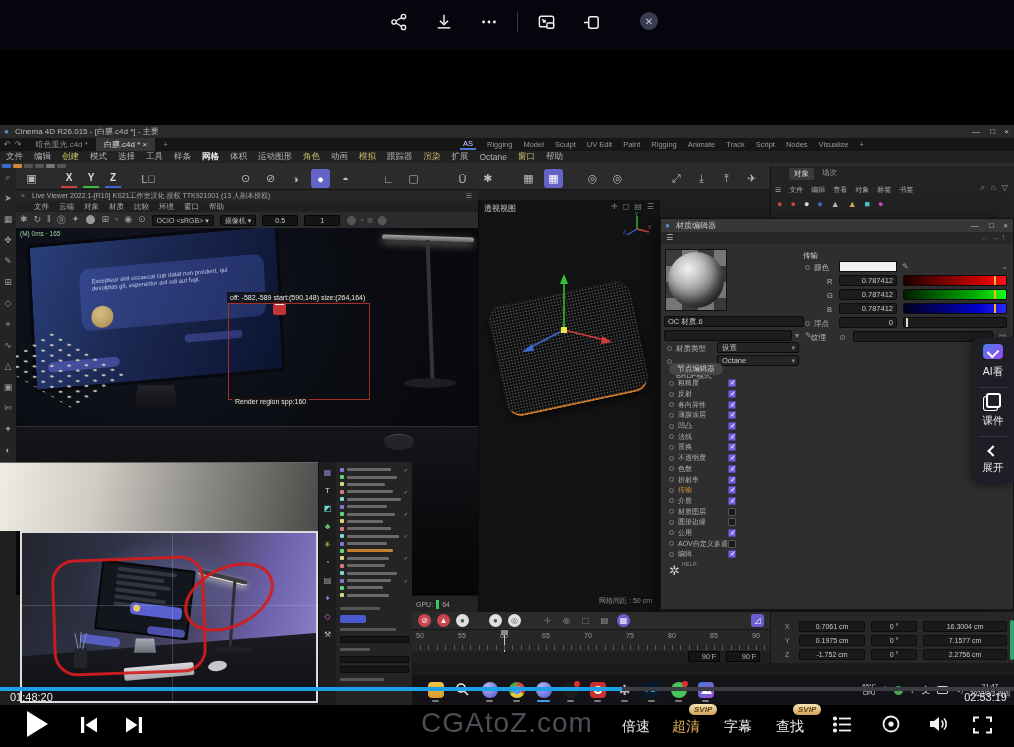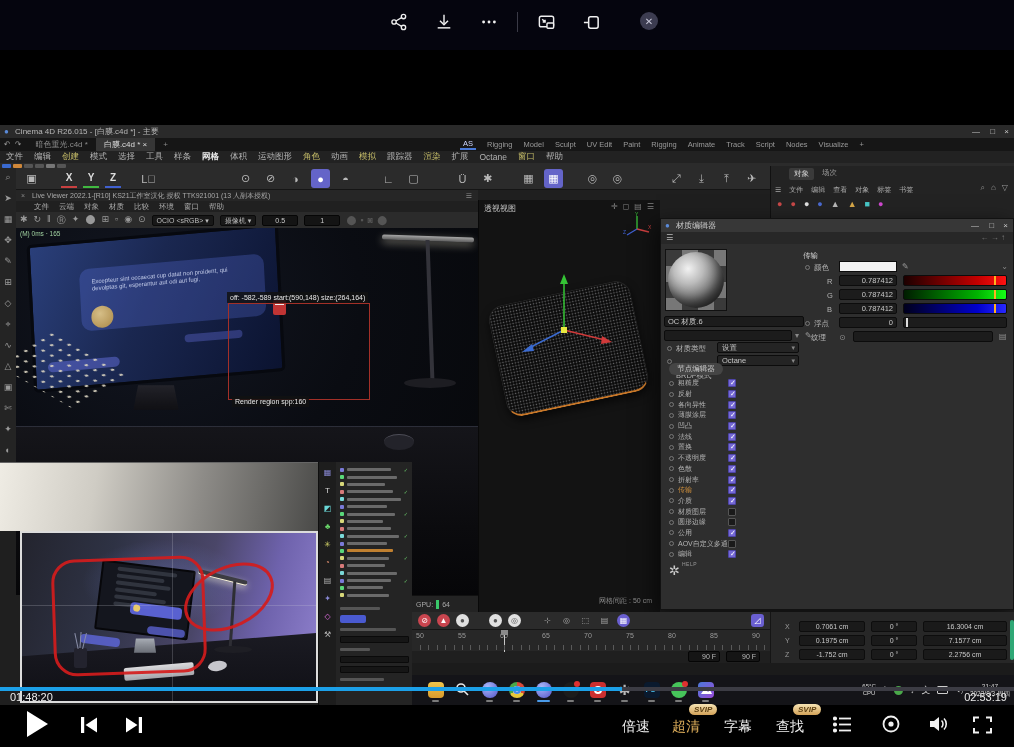--- a/index.html
+++ b/index.html
@@ -924,20 +924,36 @@
           <div class="pfld"></div>
           <div class="pbar" style="width:30px"></div>
           <div class="pfld"></div>
           <div class="pfld"></div>
           <div class="pbar" style="width:44px"></div>
         </div>
       </div>
 
     </div>
 
+    <div class="sidepanel">
+      <div class="sp-item" style="top:7px">
+        <span class="ai-ic"></span>
+        <div class="sp-label">AI看</div>
+      </div>
+      <div class="sp-div" style="top:50px"></div>
+      <div class="sp-item" style="top:56px">
+        <span class="cw-ic"></span>
+        <div class="sp-label">课件</div>
+      </div>
+      <div class="sp-div" style="top:99px"></div>
+      <div class="sp-item" style="top:104px">
+        <span class="xp-ic"></span>
+        <div class="sp-label">展开</div>
+      </div>
+    </div>
   </div>
 
   <div class="progress">
       <div class="fill" id="prog-fill" style="width: 61.3%;"></div>
     </div>
   <div class="timecur">01:48:20</div>
   <div class="timetot">02:53:19</div>
 
   <div class="transport" style="left:24px;top:709px">
     <svg width="26" height="30" viewBox="0 0 26 30">
@@ -950,20 +966,21 @@
         <polygon points="18,2.5 18,17.5 6.5,10" fill="#fff"></polygon>
       </svg>
   </div>
   <div class="transport" style="left:124px;top:715px">
     <svg width="20" height="20" viewBox="0 0 20 20">
         <polygon points="2,2.5 2,17.5 13.5,10" fill="#fff"></polygon>
         <rect x="14.8" y="2" width="3.2" height="16" fill="#fff"></rect>
       </svg>
   </div>
 
+  <div class="watermark">CGAtoZ.com</div>
 
   <div id="player-menu-buttons">
       <div class="pm-btn" style="left: 622px;">倍速</div>
       <div class="pm-btn accent" style="left: 672px;">超清<span class="svip">SVIP</span></div>
       <div class="pm-btn" style="left: 724px;">字幕</div>
       <div class="pm-btn" style="left: 776px;">查找<span class="svip">SVIP</span></div>
     </div>
 
   <div class="ctl-icon" style="left:833px;top:716px">
     <svg width="19" height="17" viewBox="0 0 19 17">

